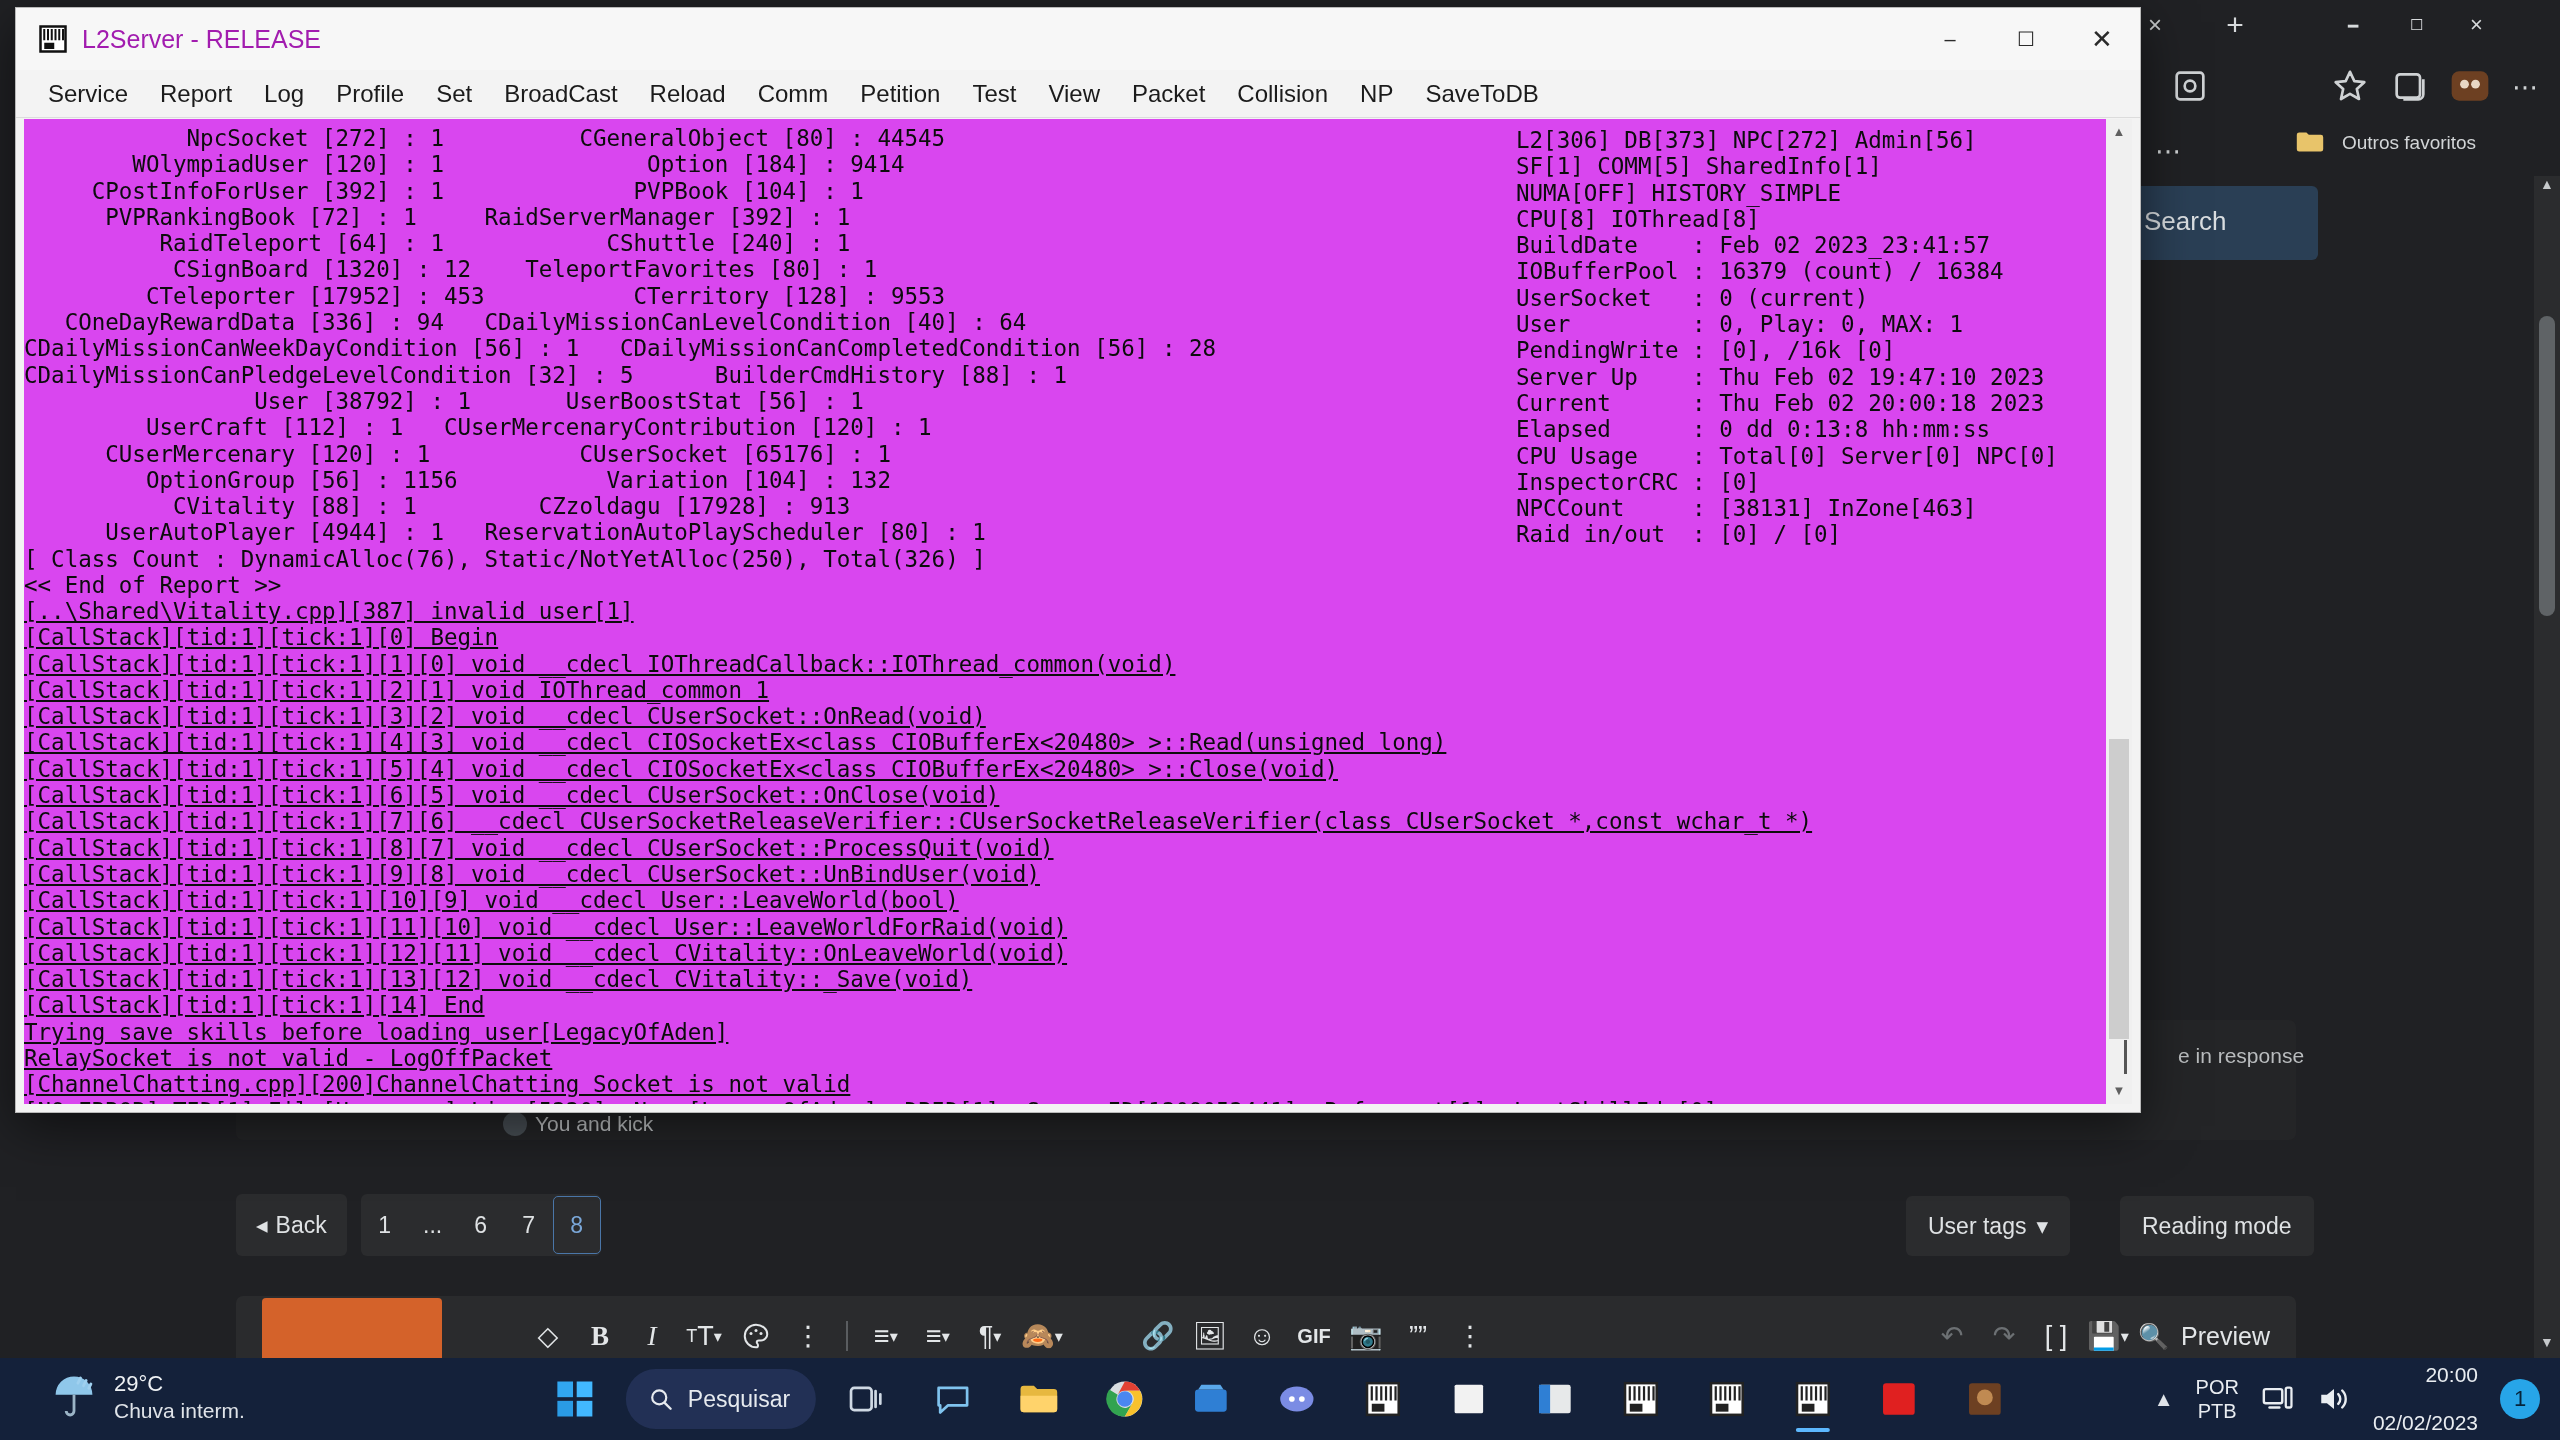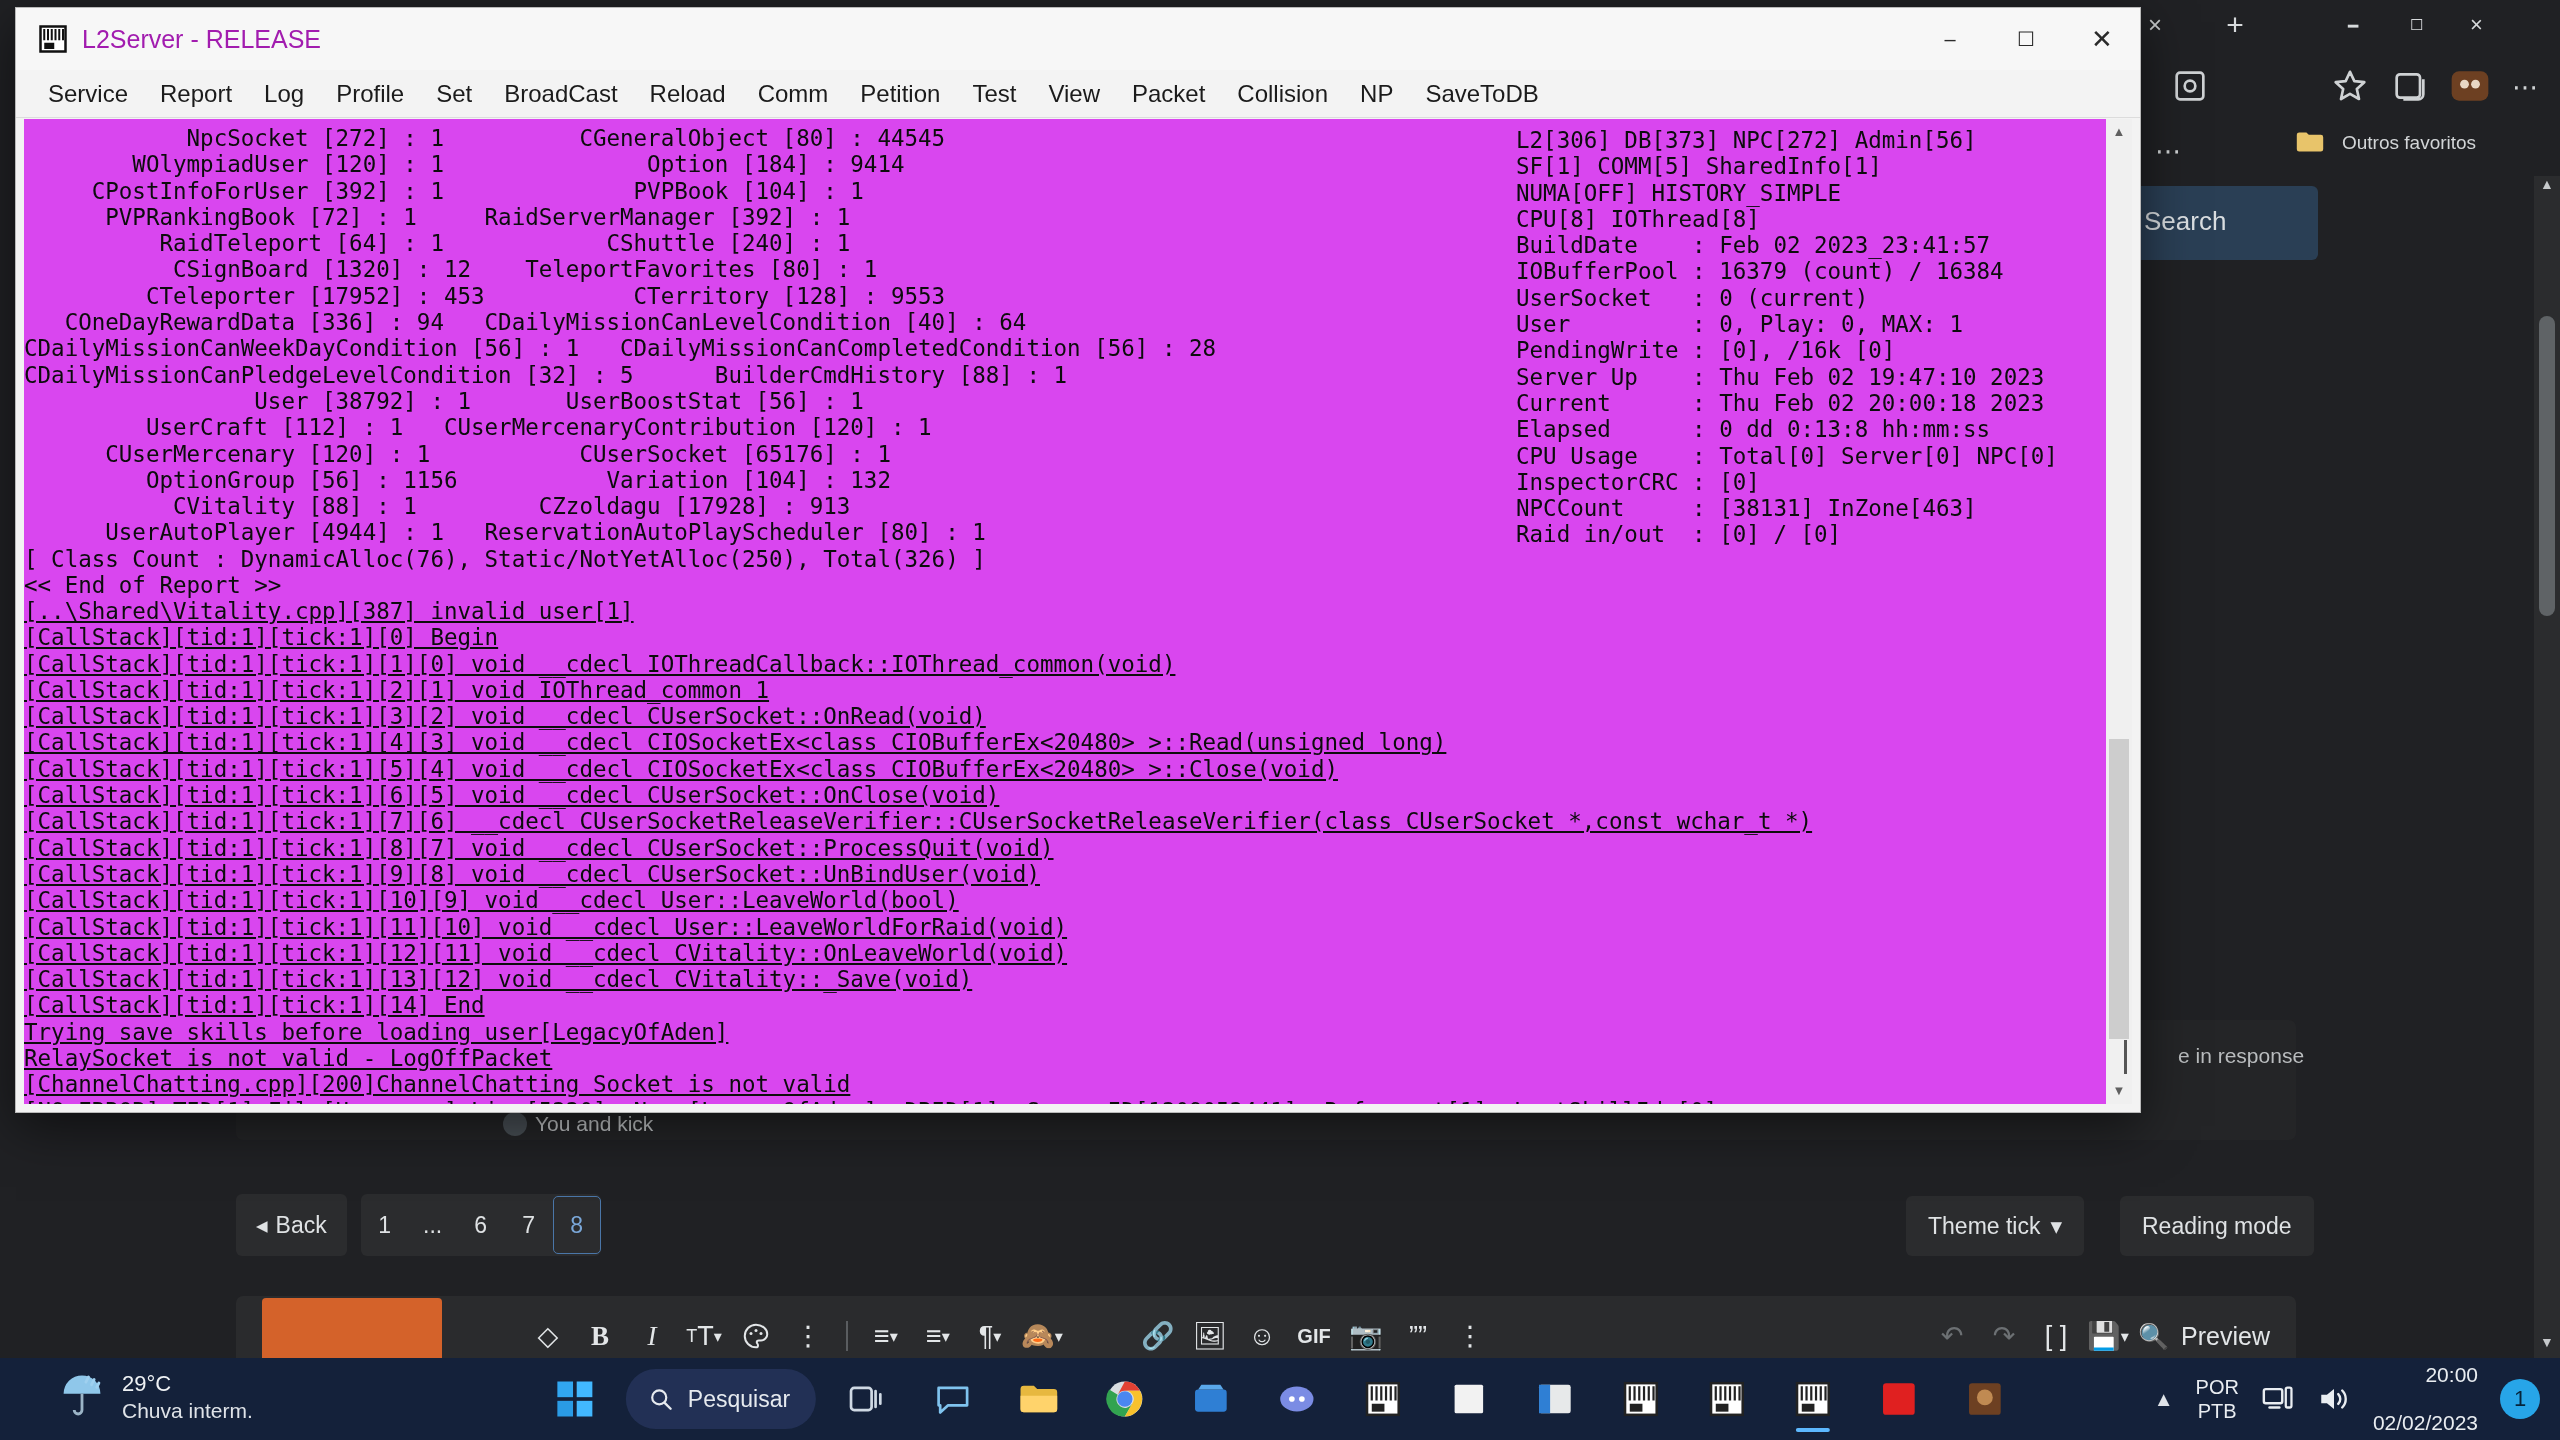--- a/index.html
+++ b/index.html
@@ -65,21 +65,21 @@
 
   
   .vscroll { position:absolute; right:0; top:176px; width:26px; height:1184px; background:#2b2c2e; }
   .vscroll .thumb { position:absolute; left:5px; top:140px; width:16px; height:300px; background:#5f6366; border-radius:8px; }
   .vscroll .up, .vscroll .dn { position:absolute; left:0; width:26px; height:26px; color:#c6c9cb; font-size:14px; text-align:center; }
   .vscroll .up { top:0; } .vscroll .dn { bottom:0; }
 
   
   #taskbar { position:absolute; left:0; bottom:0; width:2560px; height:82px;
       background:#14213a; }
-  .weather { position:absolute; left:56px; top:12px; display:flex; gap:14px; }
+  .weather { position:absolute; left:48px; top:12px; display:flex; align-items:center; gap:14px; }
   .weather .txt { display:flex; flex-direction:column; line-height:1.25; }
   .weather .t1 { color:#eef1f4; font-size:22px; }
   .weather .t2 { color:#dfe3e8; font-size:21px; }
   .tb-center { position:absolute; left:50%; top:0; transform:translateX(-50%);
       height:82px; display:flex; align-items:center; gap:16px; }
   .tb-item { width:70px; height:70px; border-radius:8px; display:flex; align-items:center; justify-content:center; position:relative; }
   .tb-item.active::after { content:""; position:absolute; bottom:2px; left:50%; transform:translateX(-50%);
       width:34px; height:4px; background:#5db8ff; border-radius:2px; }
   .search-box { height:60px; padding:0 26px 0 22px; background:#223055; border-radius:30px;
       display:flex; align-items:center; gap:14px; color:#e6eaef; font-size:23px; }
@@ -185,21 +185,21 @@
     <div class="pg-group">
       <div class="pg-num">1</div>
       <div class="pg-num">...</div>
       <div class="pg-num">6</div>
       <div class="pg-num">7</div>
       <div class="pg-num active">8</div>
     </div>
   </div>
 
   <div class="btn-dark" style="left:1906px;top:1196px;">
-    <span>Theme tick</span>
+    <span>User tags</span>
     <span>▾</span>
   </div>
   <div class="btn-dark" style="left:2120px;top:1196px;">
     <span>Reading mode</span>
   </div>
 
   <div class="editor">
     <div class="ed-row" style="left:286px;">
       <div class="ed-ic">◇</div>
       <div class="ed-ic" style="font-family:'Liberation Serif',serif;font-weight:bold;">B</div>

